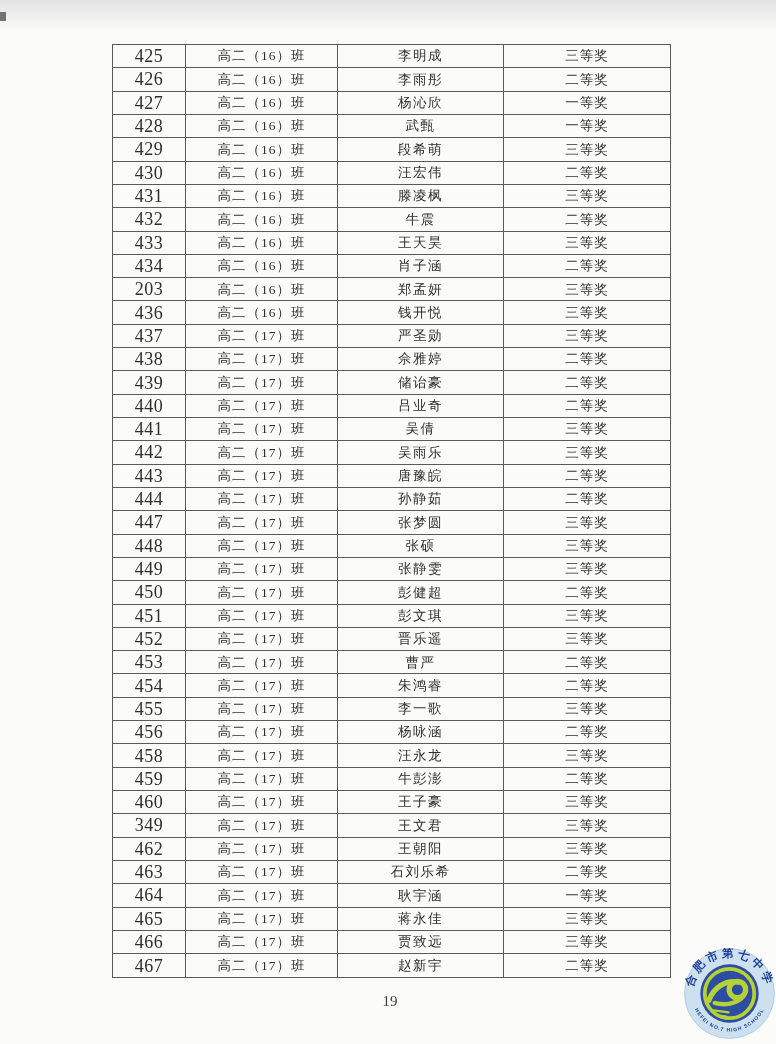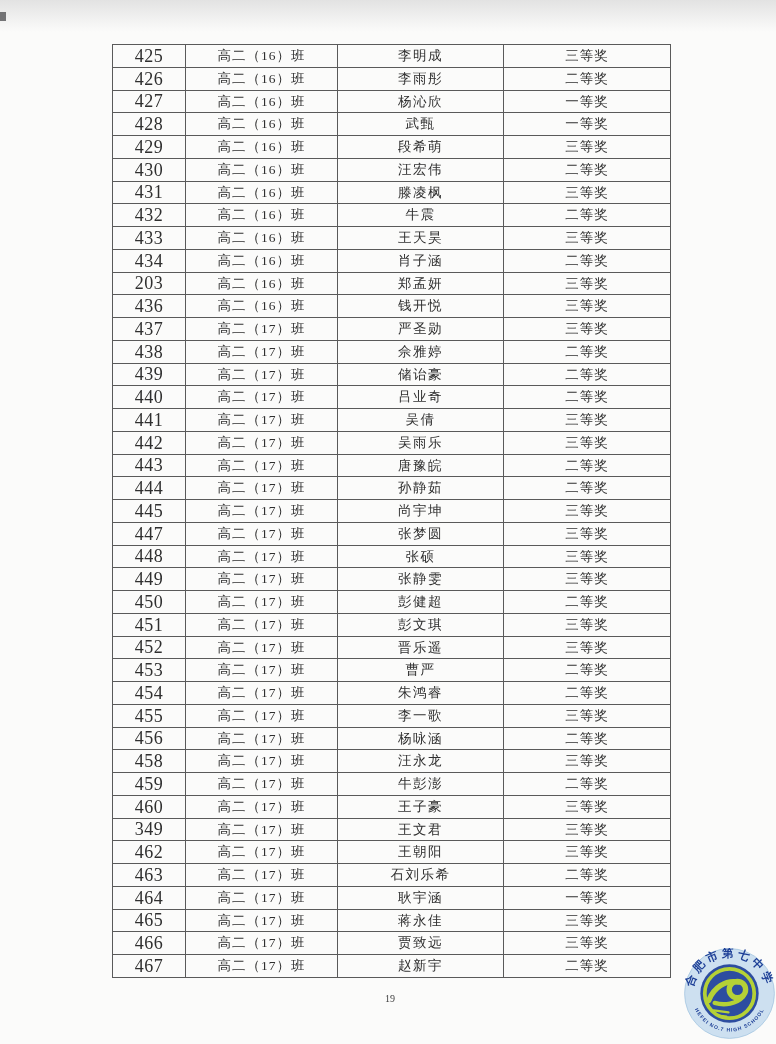--- a/index.html
+++ b/index.html
@@ -34,21 +34,21 @@
     text-align: center; vertical-align: middle;
     padding: 0; line-height: 1;
     font-size: 13.5px; color: #2f2f2f;
   }
   .award-table td.c-no    { font-size: 18px;  letter-spacing: .5px; }
   .award-table td.c-class { letter-spacing: 1px; }
   .award-table td.c-name  { letter-spacing: 1.5px; }
   .award-table td.c-award { letter-spacing: 1px; text-align: center; }
   .page-number {
     position: absolute; left: 377px; top: 993px; width: 26px;
-    text-align: center; font-size: 10px; color: #3e3e3e;
+    text-align: center; font-size: 15px; color: #3e3e3e;
   }
   svg.logo { position: absolute; left: 684px; top: 948px; width: 91px; height: 91px; }
   .logo-zh { font-family: "Liberation Serif", "DejaVu Serif", serif;
              font-size: 11.6px; font-weight: bold; letter-spacing: 3.4px; }
   .logo-en { font-family: "Liberation Sans", "DejaVu Sans", sans-serif;
              font-size: 5.1px; font-weight: bold; letter-spacing: 1px; }
 </style>
 </head>
 <body>
 
@@ -196,26 +196,20 @@
     <td class="c-award">二等奖</td>
   </tr>
 
   <tr>
     <td class="c-no">444</td>
     <td class="c-class">高二（17）班</td>
     <td class="c-name">孙静茹</td>
     <td class="c-award">二等奖</td>
   </tr>
 
-  <tr>
-    <td class="c-no">445</td>
-    <td class="c-class">高二（17）班</td>
-    <td class="c-name">尚宇坤</td>
-    <td class="c-award">三等奖</td>
-  </tr>
 
 
   <tr>
     <td class="c-no">447</td>
     <td class="c-class">高二（17）班</td>
     <td class="c-name">张梦圆</td>
     <td class="c-award">三等奖</td>
   </tr>
 
   <tr>

